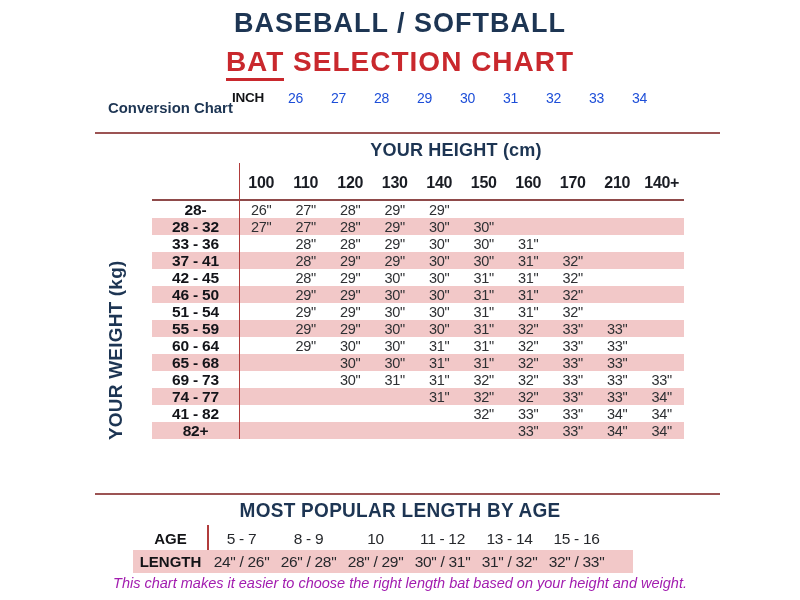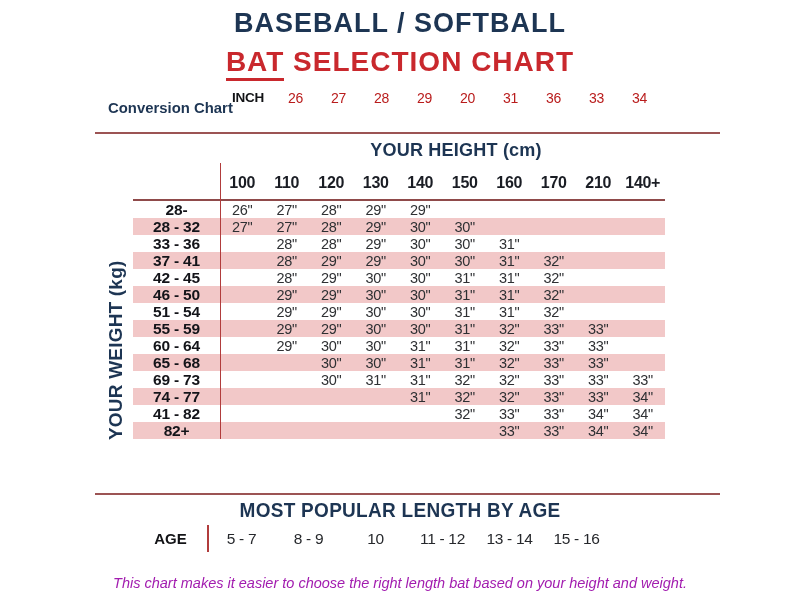--- a/index.html
+++ b/index.html
@@ -21,34 +21,34 @@
   .title2 .uline { border-bottom:3px solid #c9282d; padding-bottom:1px; }
 
   
   .conv-label {
     top:99px; left:108px; font-size:15.5px; font-weight:700; color:#1d3553;
     transform:scaleX(0.96); transform-origin:left;
   }
   .conv-grid { top:87px; left:222px; width:458px; }
   .conv-row { display:grid; grid-template-columns:52px repeat(9,43px); height:21.5px; align-items:center; }
   .conv-row.pink { background:#f2c8c8; }
-  .conv-cell { text-align:center; font-size:14px; color:#b91c1c; letter-spacing:-0.2px; }
+  .conv-cell { text-align:center; font-size:14px; color:#1d4ed8; letter-spacing:-0.2px; }
   .conv-lab { font-weight:700; font-size:13.5px; color:#121316; }
 
   .hrline { left:95px; width:625px; height:2px; background:#9c5454; }
   .hr1 { top:132px; }
   .hr2 { top:493px; }
 
   
   .height-label {
     top:139px; left:235px; width:442px; text-align:center;
     font-size:19px; font-weight:700; color:#1d3553; letter-spacing:0.2px;
     transform:scaleX(0.95);
   }
-  .main-table { top:167px; left:133px; width:532px; }
+  .main-table { top:167px; left:152px; width:532px; }
   .mt-header {
     display:grid; grid-template-columns:87px repeat(10,1fr);
     height:32px; align-items:center; border-bottom:2px solid #8f4a4a;
   }
   .mt-hcell { text-align:center; font-size:16px; font-weight:700; color:#1a1d24; letter-spacing:-0.3px; }
   .mt-row { display:grid; grid-template-columns:87px repeat(10,1fr); height:17px; align-items:center; }
   .mt-row.pink { background:#f2c8c8; }
   .mt-wcell { text-align:center; font-size:15.5px; font-weight:700; color:#131419; letter-spacing:-0.2px; }
   .mt-vcell { text-align:center; font-size:14.5px; color:#2e3033; letter-spacing:-0.3px; }
   .vline-main { position:absolute; left:86.5px; top:-4px; bottom:0; width:1.5px; background:#b13c3c; }
@@ -88,23 +88,23 @@
   <div class="abs title1">BASEBALL / SOFTBALL</div>
 
   <div class="abs conv-label">Conversion Chart</div>
   <div class="abs conv-grid" id="convGrid">
       <div class="conv-row">
         <div class="conv-cell conv-lab">INCH</div>
         <div class="conv-cell">26</div>
         <div class="conv-cell">27</div>
         <div class="conv-cell">28</div>
         <div class="conv-cell">29</div>
-        <div class="conv-cell">20</div>
+        <div class="conv-cell">30</div>
         <div class="conv-cell">31</div>
-        <div class="conv-cell">36</div>
+        <div class="conv-cell">32</div>
         <div class="conv-cell">33</div>
         <div class="conv-cell">34</div>
       </div>
     </div>
 
   <div class="abs hrline hr1"></div>
 
   <div class="abs height-label">YOUR HEIGHT (cm)</div>
   <div class="abs weight-label">YOUR WEIGHT (kg)</div>
 
@@ -314,17 +314,26 @@
       <div class="age-row">
         <div class="age-lab">AGE</div>
         <div class="age-val">5 - 7</div>
         <div class="age-val">8 - 9</div>
         <div class="age-val">10</div>
         <div class="age-val">11 - 12</div>
         <div class="age-val">13 - 14</div>
         <div class="age-val">15 - 16</div>
         <div class="vline-age"></div>
       </div>
+      <div class="age-row pink">
+        <div class="age-lab">LENGTH</div>
+        <div class="age-val">24" / 26"</div>
+        <div class="age-val">26" / 28"</div>
+        <div class="age-val">28" / 29"</div>
+        <div class="age-val">30" / 31"</div>
+        <div class="age-val">31" / 32"</div>
+        <div class="age-val">32" / 33"</div>
+      </div>
     </div>
 
   <div class="abs footer">This chart makes it easier to choose the right length bat based on your height and weight.</div>
 
 </div>
 
 </body></html>

